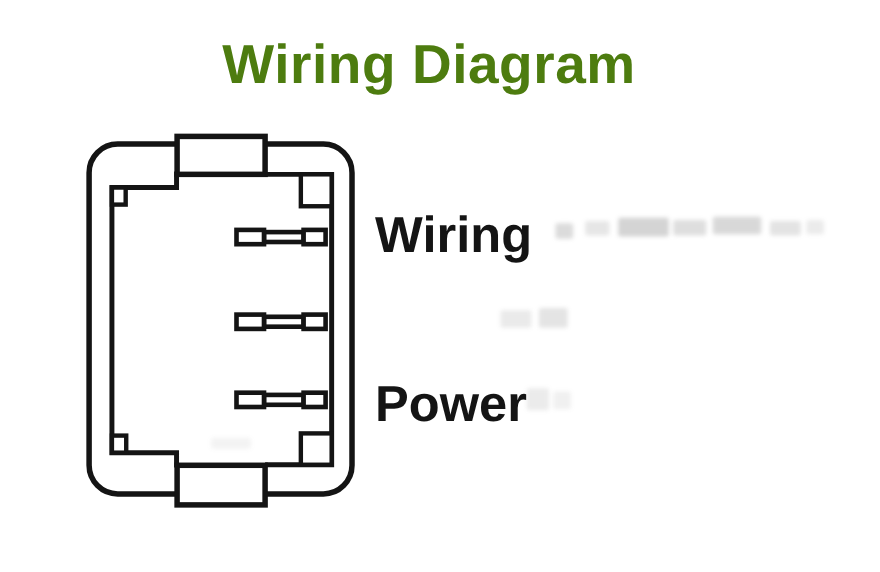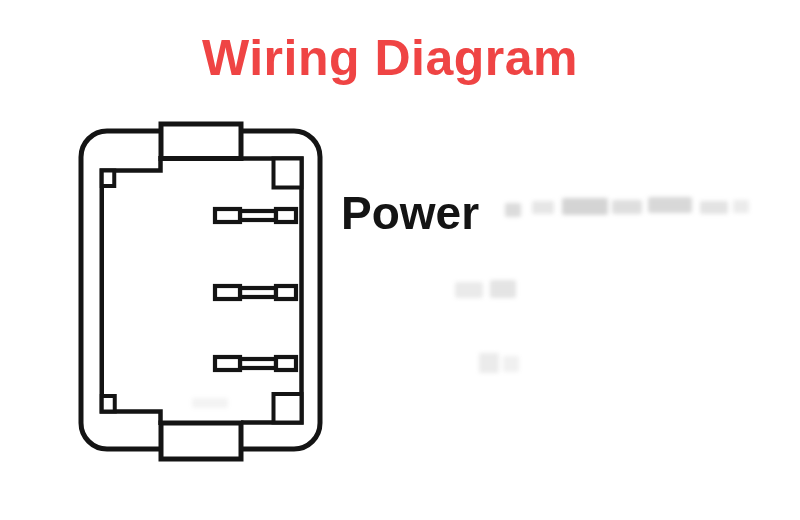--- a/index.html
+++ b/index.html
@@ -15,21 +15,21 @@
   .title {
     position: absolute;
     top: 33px;
     left: 0;
     width: 780px;
     text-align: center;
     font-size: 50px;
     line-height: 1;
     font-weight: bold;
     letter-spacing: 0.5px;
-    color: #ef4444;
+    color: #4d7c0f;
     white-space: nowrap;
   }
   .term-label {
     position: absolute;
     left: 341px;
     font-size: 46px;
     line-height: 1;
     font-weight: bold;
     color: #141414;
     white-space: nowrap;
@@ -78,21 +78,22 @@
       <rect x="276" y="286" width="20" height="13"></rect>
     </g>
 
     <g fill="#ffffff" stroke="#141414" stroke-width="4.2">
       <rect x="240" y="359" width="36" height="9"></rect>
       <rect x="215" y="357" width="25" height="13"></rect>
       <rect x="276" y="357" width="20" height="13"></rect>
     </g>
   </svg>
 
-  <div class="term-label" id="label-ground">Power</div>
+  <div class="term-label" id="label-ground">Wiring</div>
+  <div class="term-label" id="label-power">Power</div>
 
   <div class="ghost" style="left:503px; top:195px; width:260px; height:30px;">
     <i style="left:2px;  top:8px;  width:16px; height:14px; opacity:.22"></i>
     <i style="left:29px; top:6px;  width:22px; height:13px; opacity:.15"></i>
     <i style="left:59px; top:3px;  width:46px; height:17px; opacity:.26"></i>
     <i style="left:109px;top:5px;  width:30px; height:14px; opacity:.20"></i>
     <i style="left:145px;top:2px;  width:44px; height:16px; opacity:.24"></i>
     <i style="left:197px;top:6px;  width:28px; height:13px; opacity:.17"></i>
     <i style="left:230px;top:5px;  width:16px; height:13px; opacity:.12"></i>
   </div>

